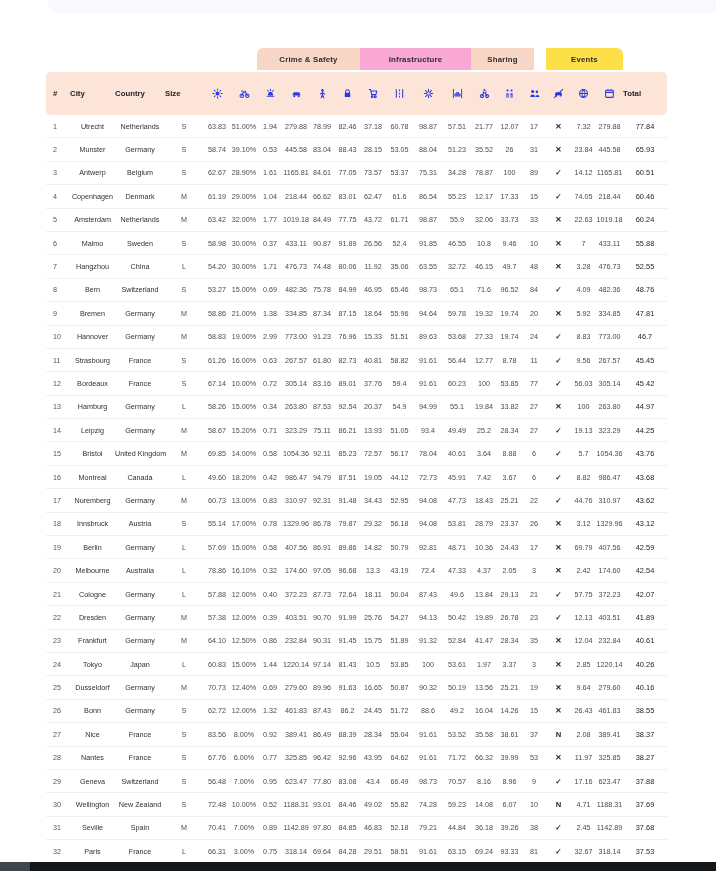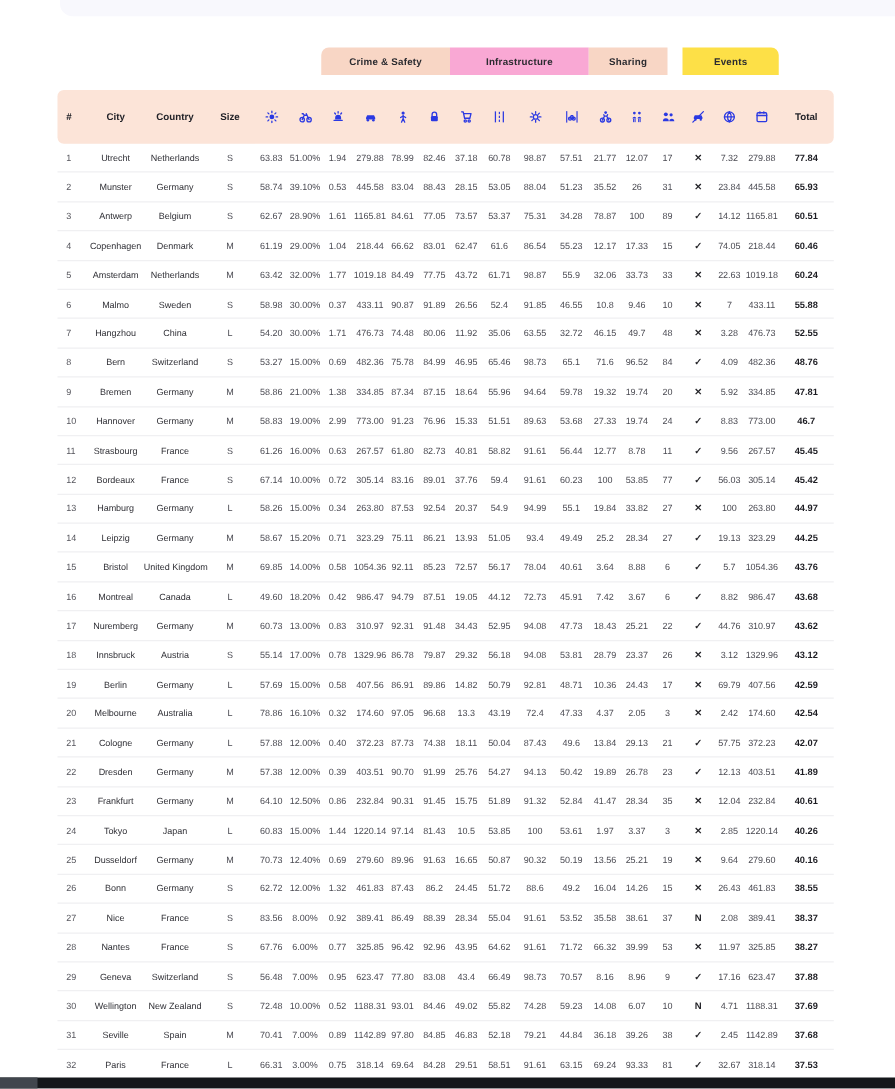--- a/index.html
+++ b/index.html
@@ -1,46 +1,46 @@
 <!DOCTYPE html>
 <html><head>
 <meta charset="utf-8">
 <style>
   html,body{margin:0;padding:0;background:#ffffff;}
   .sheet{position:relative;width:716px;height:871px;background:#ffffff;overflow:hidden;
          font-family:"Liberation Sans",sans-serif;}
   .top-strip{position:absolute;left:48px;top:0;width:668px;height:13px;background:#f8f8fd;
              border-radius:0 0 0 10px;}
   
-  .group-band{position:absolute;top:38px;left:46px;width:621px;height:22px;}
+  .group-band{position:absolute;top:48px;left:46px;width:621px;height:22px;}
   .gseg{position:absolute;top:0;height:22px;display:flex;align-items:center;justify-content:center;
         font-size:7.8px;font-weight:700;color:#2b2b30;letter-spacing:.2px;white-space:nowrap;}
   .gseg-crime{left:211px;width:103px;background:#f8d6c5;border-radius:6px 0 0 0;}
   .gseg-infra{left:314px;width:111px;background:#f9a8d4;}
   .gseg-sharing{left:425px;width:63px;background:#f8d6c5;}
   .gseg-events{left:500px;width:77px;background:#fde047;border-radius:0 6px 0 0;}
   
   .thead,.drow{display:grid;
     grid-template-columns:24px 45px 50px 38px 28px 26px 26px 26px 26px 25px 26px 27px 30px 28px 26px 25px 24px 25px 25px 27px 44px;
     align-items:center;}
   .thead{position:absolute;top:72px;left:46px;width:621px;height:43px;background:#fce4d8;
          border-radius:5px;}
-  .h{font-size:7.8px;font-weight:700;color:#222228;text-align:center;white-space:nowrap;}
+  .h{font-size:7.8px;font-weight:700;color:#222228;white-space:nowrap;}
   .h-rank{text-align:left;padding-left:7px;}
   .hicon{display:flex;align-items:center;justify-content:center;}
   .hicon svg{width:11px;height:11px;display:block;}
   .ic{stroke:#2b39e2;fill:none;stroke-width:1.15;stroke-linecap:round;stroke-linejoin:round;}
   .icf{fill:#2b39e2;stroke:none;}
   .tbody{position:absolute;top:115px;left:46px;width:621px;}
   .drow{height:23.4px;box-sizing:border-box;border-bottom:1px solid #f0f0f2;}
   .c{font-size:7.2px;color:#4a4a52;text-align:center;white-space:nowrap;overflow:visible;}
   .c-rank{text-align:left;padding-left:7px;color:#55555c;}
   .c-city,.c-country{color:#303036;}
   .c-check{font-size:7.6px;font-weight:700;color:#1f1f24;}
-  .c-total{font-weight:700;color:#1c1c22;font-size:7.4px;}
+  .c-total{font-weight:400;color:#1c1c22;font-size:7.4px;}
   
   .bottom-bar{position:absolute;left:0;bottom:0;width:716px;height:9px;background:#14171a;}
   .bottom-bar-left{position:absolute;left:0;bottom:0;width:30px;height:9px;background:#41464d;}
 </style>
 </head>
 <body>
 
 <div class="sheet">
   <div class="top-strip"></div>
 
@@ -663,21 +663,21 @@
       <div class="drow">
         <div class="c c-rank">21</div>
         <div class="c c-city">Cologne</div>
         <div class="c c-country">Germany</div>
         <div class="c c-size">L</div>
         <div class="c c-metric">57.88</div>
         <div class="c c-metric">12.00%</div>
         <div class="c c-metric">0.40</div>
         <div class="c c-metric">372.23</div>
         <div class="c c-metric">87.73</div>
-        <div class="c c-metric">74.38</div>
+        <div class="c c-metric">72.64</div>
         <div class="c c-metric">18.11</div>
         <div class="c c-metric">50.04</div>
         <div class="c c-metric">87.43</div>
         <div class="c c-metric">49.6</div>
         <div class="c c-metric">13.84</div>
         <div class="c c-metric">29.13</div>
         <div class="c c-metric">21</div>
         <div class="c c-check">✓</div>
         <div class="c c-metric">57.75</div>
         <div class="c c-metric">372.23</div>

